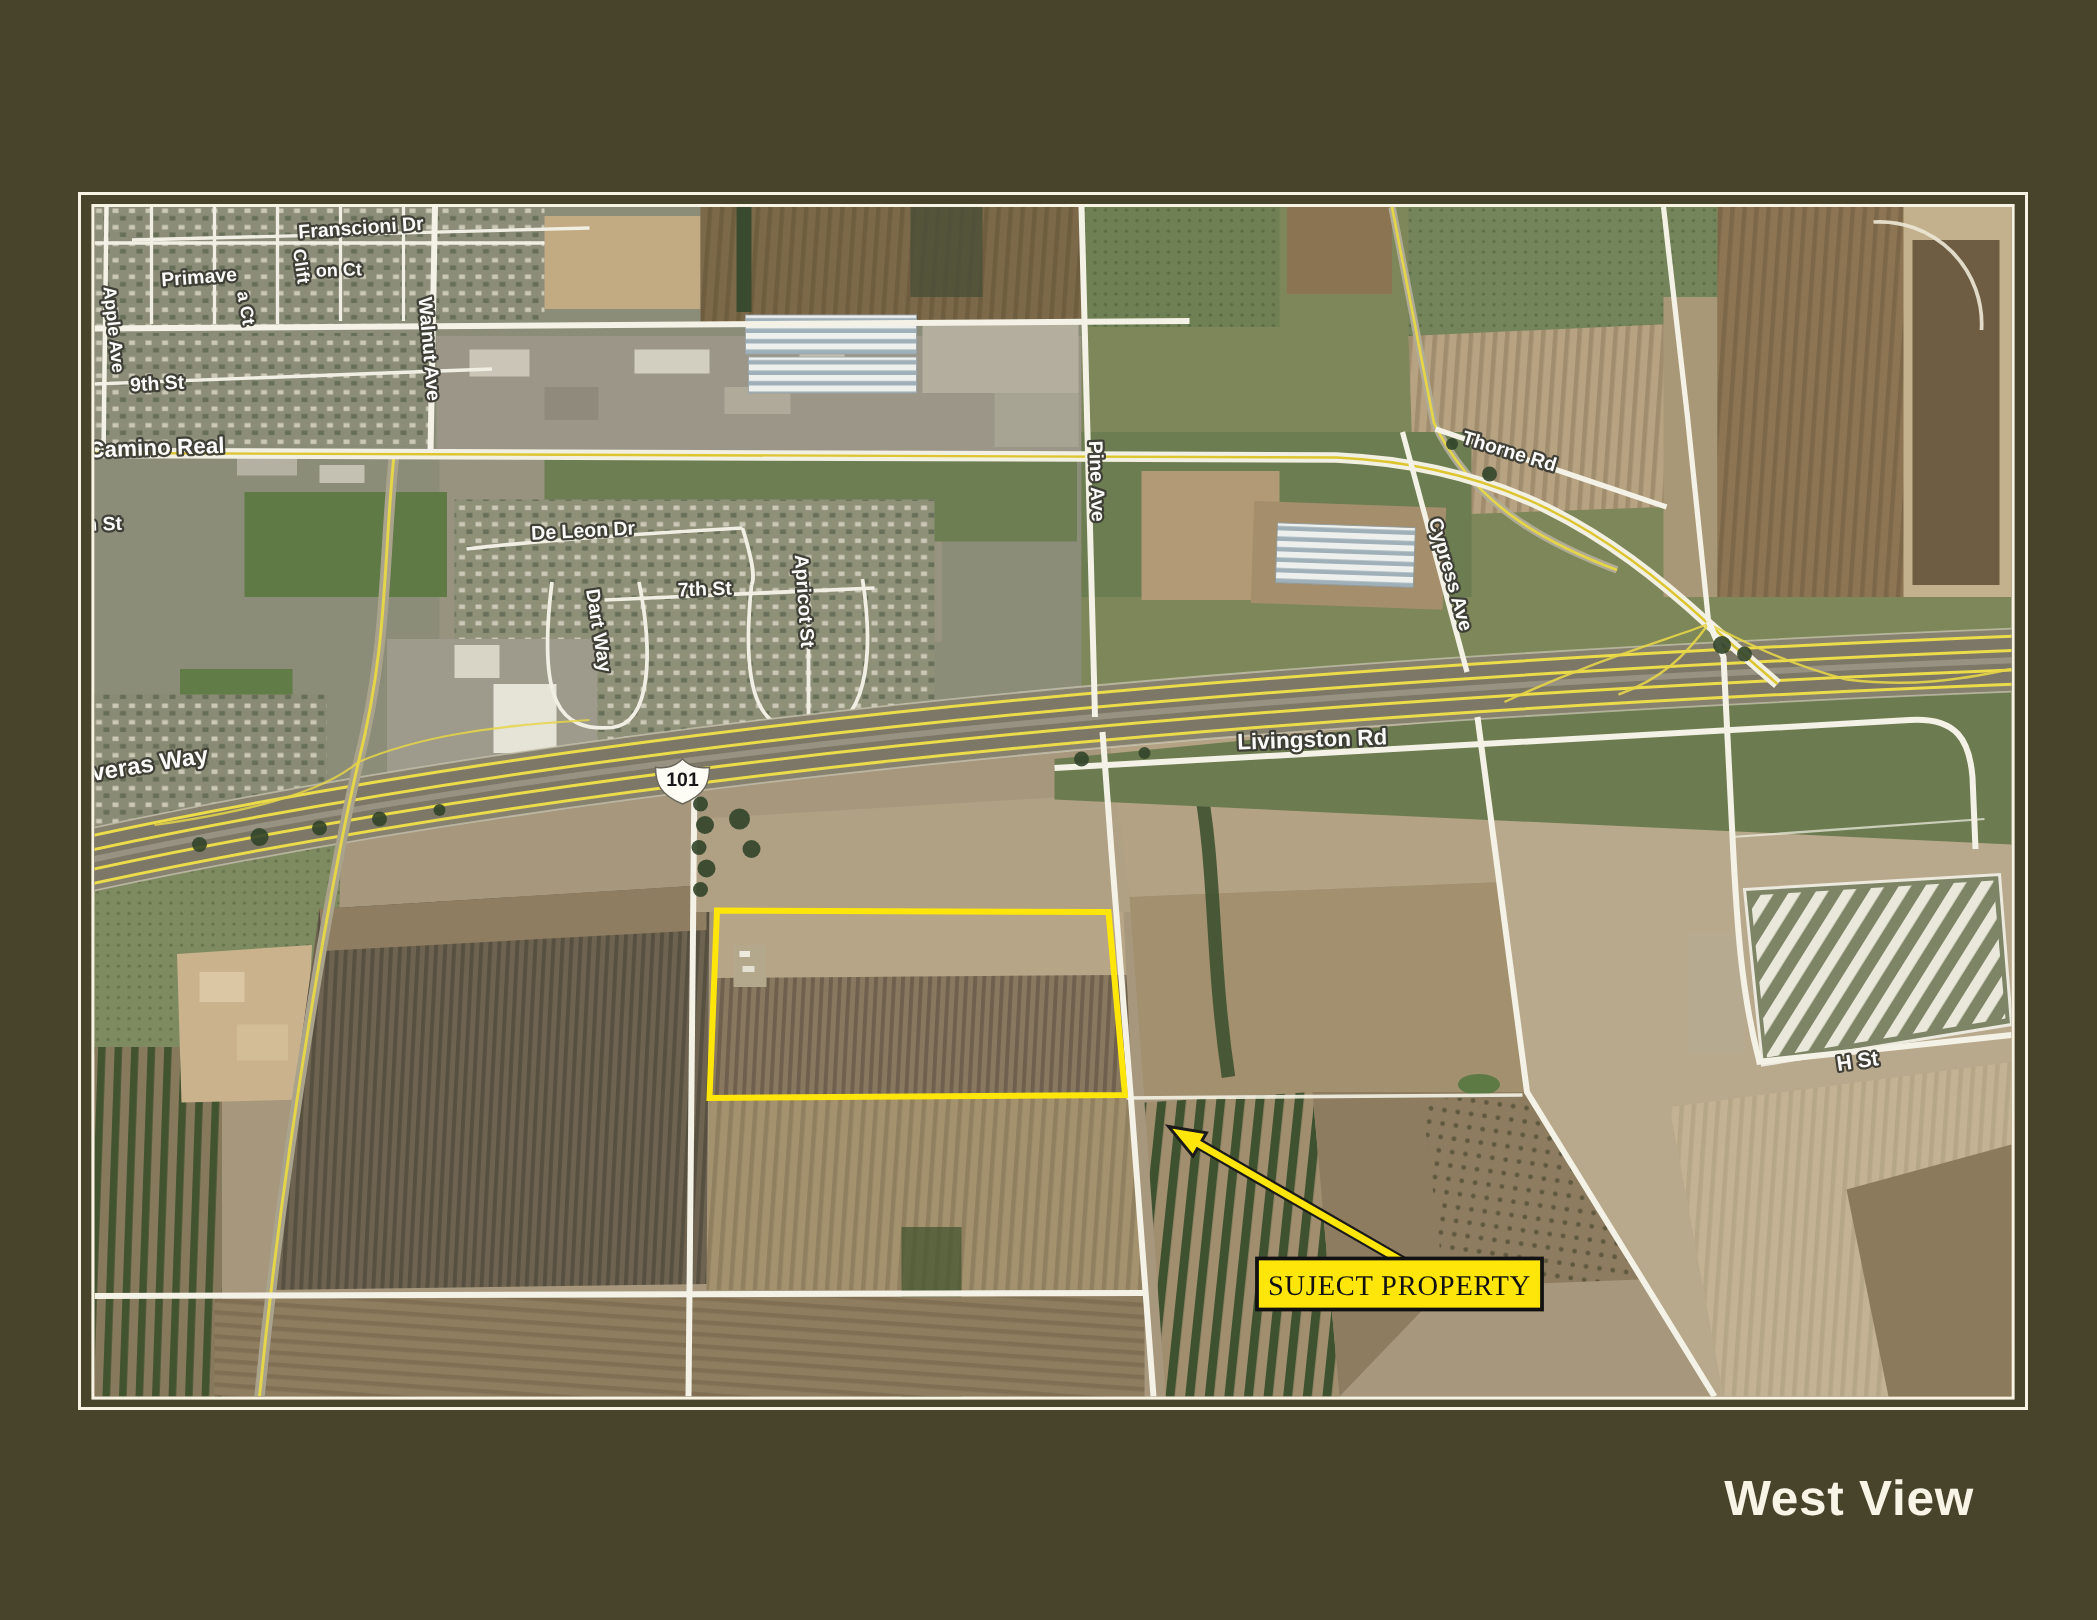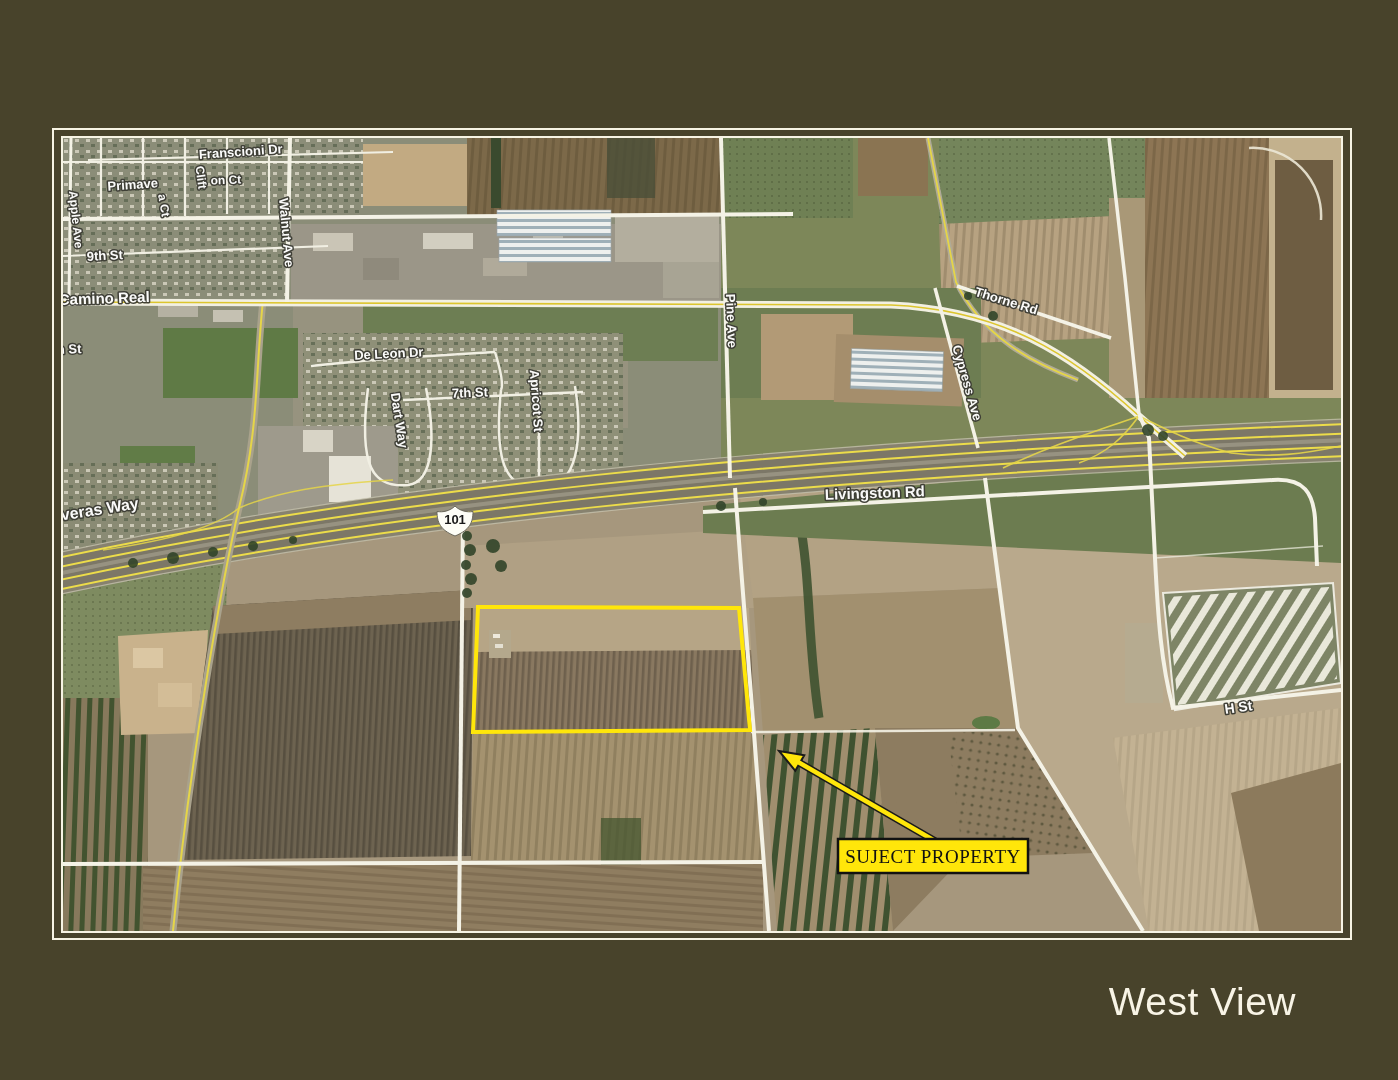--- a/index.html
+++ b/index.html
@@ -3,21 +3,21 @@
 <meta charset="utf-8">
 <style>
   html,body{margin:0;padding:0;background:#48432b;}
   body{width:1398px;height:1080px;position:relative;overflow:hidden;
        font-family:"Liberation Sans",sans-serif;}
   .outer-frame{position:absolute;left:52px;top:128px;width:1300px;height:812px;
        box-sizing:border-box;border:2px solid #f7f4e4;}
   .photo-wrap{position:absolute;left:61px;top:136px;width:1282px;height:797px;
        box-sizing:border-box;border:2px solid #f7f4e4;background:#a6977d;}
   .photo-wrap svg{display:block;}
-  .caption{position:absolute;right:102px;top:980px;font-size:39px;font-weight:normal;
+  .caption{position:absolute;right:82px;top:980px;font-size:33px;font-weight:bold;
        color:#f8f4e6;letter-spacing:0.5px;}
   
   .mlab{font-family:"Liberation Sans",sans-serif;font-weight:bold;fill:#ffffff;
        stroke:#3c3c34;stroke-width:3px;paint-order:stroke;stroke-linejoin:round;
        opacity:0.96;}
   .shield-txt{font-family:"Liberation Sans",sans-serif;font-weight:bold;font-size:13px;
        fill:#191919;text-anchor:middle;}
   .subject-txt{font-family:"Liberation Serif","DejaVu Serif",serif;font-size:19px;
        fill:#111;text-anchor:middle;letter-spacing:0.5px;}
 </style>

